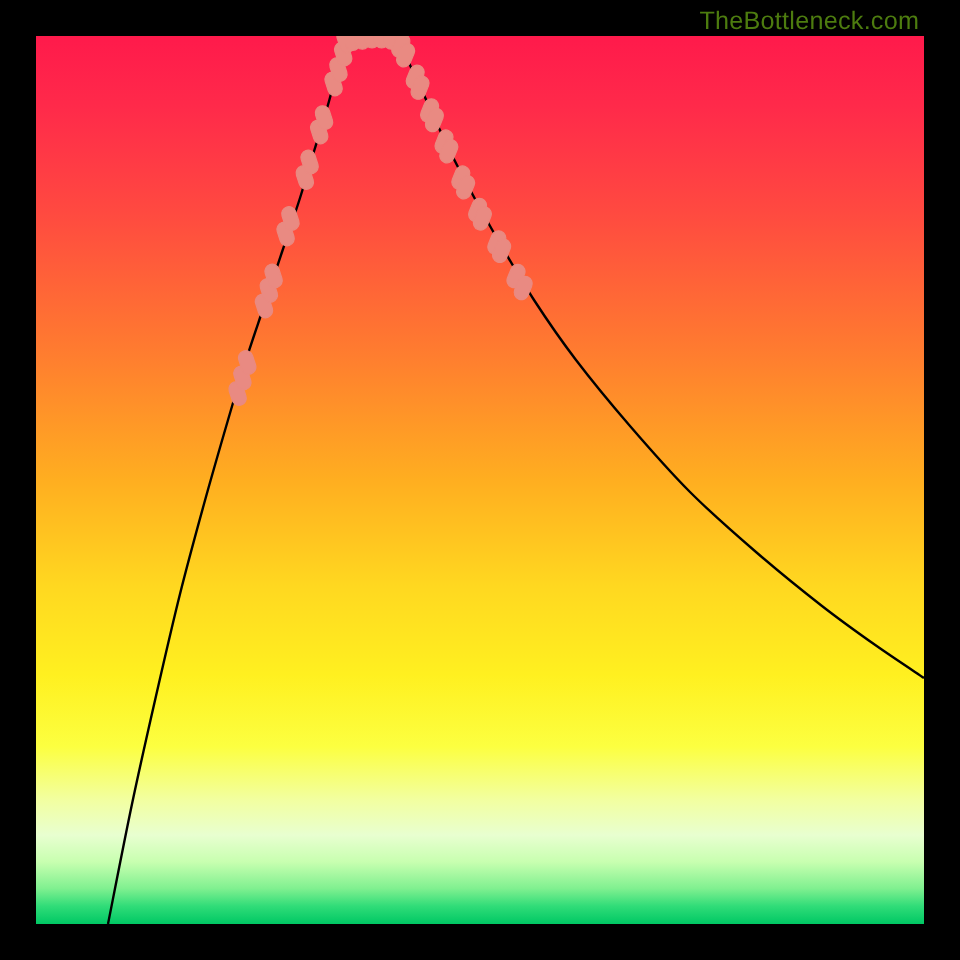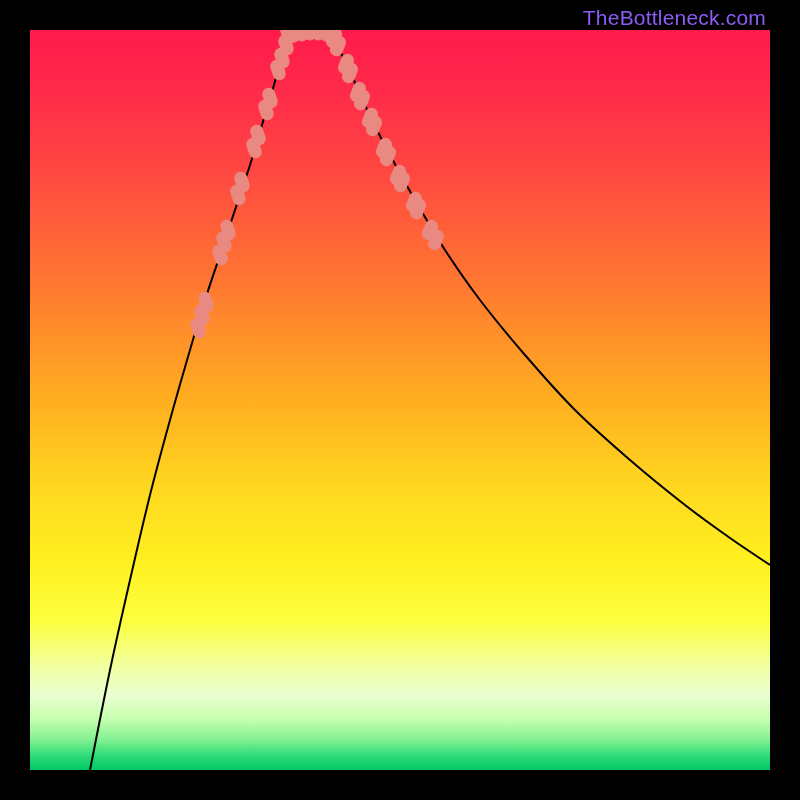--- a/index.html
+++ b/index.html
@@ -37,21 +37,21 @@
       #c8ffb0 93%,
       #80f090 96%,
       #30dc78 98%,
       #00c864 100%
     );
   }
   .watermark {
     position: absolute;
     top: 6px;
     right: 34px;
-    color: #8b5cf6;
+    color: #4d7c0f;
     font-size: 21px;
     font-weight: 500;
     letter-spacing: 0.2px;
   }
   svg.plot {
     position: absolute;
     inset: 0;
   }
 </style>
 </head>

